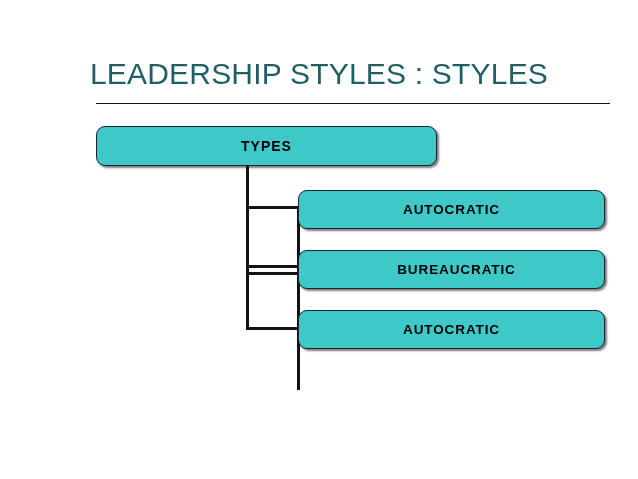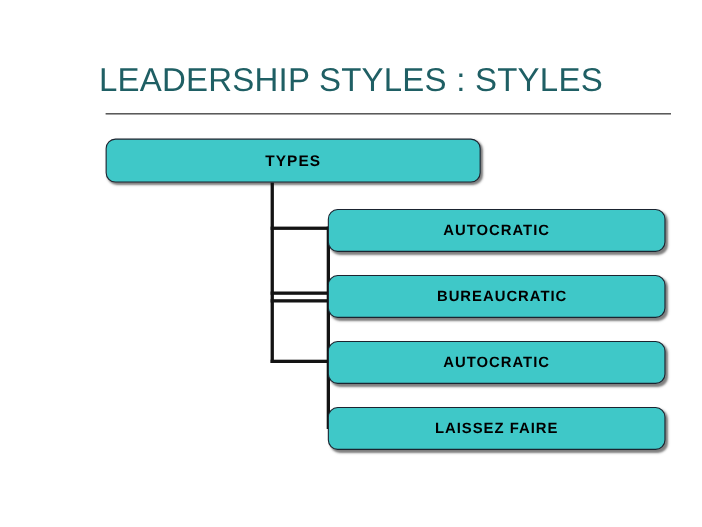--- a/index.html
+++ b/index.html
@@ -92,15 +92,14 @@
   <div class="line vline" style="left:297px; top:206px; height:184px;"></div>
 
   <div class="node root" style="left:96px; top:126px; width:341px; height:40px;">TYPES</div>
 
   <div class="node" style="left:298px; top:190px; width:307px; height:39px;">AUTOCRATIC</div>
 
   <div class="node" style="left:298px; top:250px; width:307px; height:39px;padding-left:10px;">BUREAUCRATIC</div>
 
   <div class="node" style="left:298px; top:310px; width:307px; height:39px;">AUTOCRATIC</div>
 
-  <div class="node" style="left:298px; top:370px; width:307px; height:39px;">LAISSEZ FAIRE</div>
 
 </div>
 
 </body></html>

